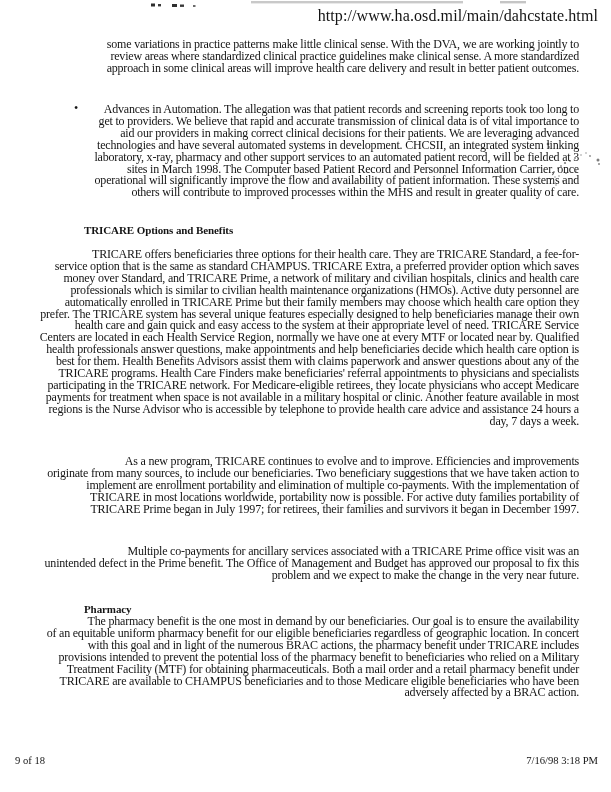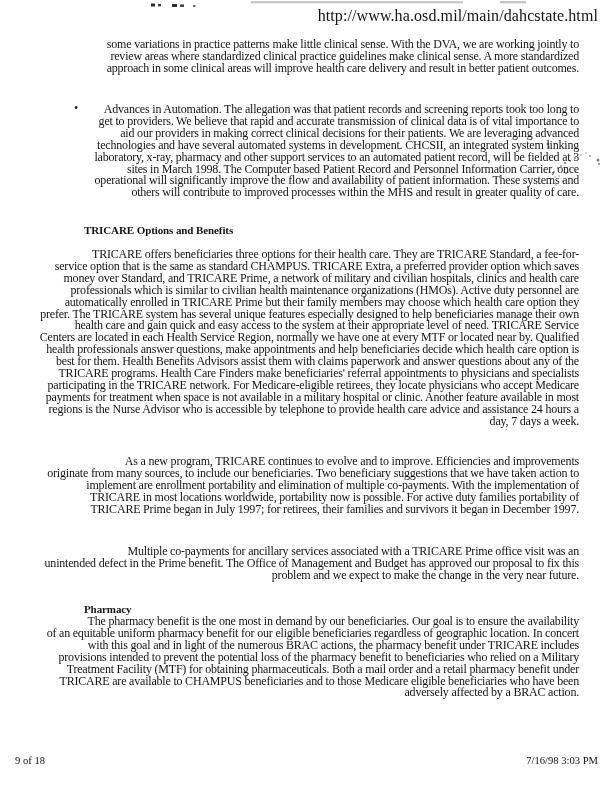--- a/index.html
+++ b/index.html
@@ -105,15 +105,15 @@
 
   <div class="bt p-tric2">As a new program, TRICARE continues to evolve and to improve. Efficiencies and improvements originate from many sources, to include our beneficiaries. Two beneficiary suggestions that we have taken action to implement are enrollment portability and elimination of multiple co-payments. With the implementation of TRICARE in most locations worldwide, portability now is possible. For active duty families portability of TRICARE Prime began in July 1997; for retirees, their families and survivors it began in December 1997.</div>
 
   <div class="bt p-tric3">Multiple co-payments for ancillary services associated with a TRICARE Prime office visit was an unintended defect in the Prime benefit. The Office of Management and Budget has approved our proposal to fix this problem and we expect to make the change in the very near future.</div>
 
   <div class="bt h-sec h-pharm">Pharmacy</div>
 
   <div class="bt p-pharm">The pharmacy benefit is the one most in demand by our beneficiaries. Our goal is to ensure the availability of an equitable uniform pharmacy benefit for our eligible beneficiaries regardless of geographic location. In concert with this goal and in light of the numerous BRAC actions, the pharmacy benefit under TRICARE includes provisions intended to prevent the potential loss of the pharmacy benefit to beneficiaries who relied on a Military Treatment Facility (MTF) for obtaining pharmaceuticals. Both a mail order and a retail pharmacy benefit under TRICARE are available to CHAMPUS beneficiaries and to those Medicare eligible beneficiaries who have been adversely affected by a BRAC action.</div>
 
   <div class="runfoot-page">9 of 18</div>
-  <div class="runfoot-time">7/16/98 3:03 PM</div>
+  <div class="runfoot-time">7/16/98 3:18 PM</div>
 
 </div>
 
 </body></html>

